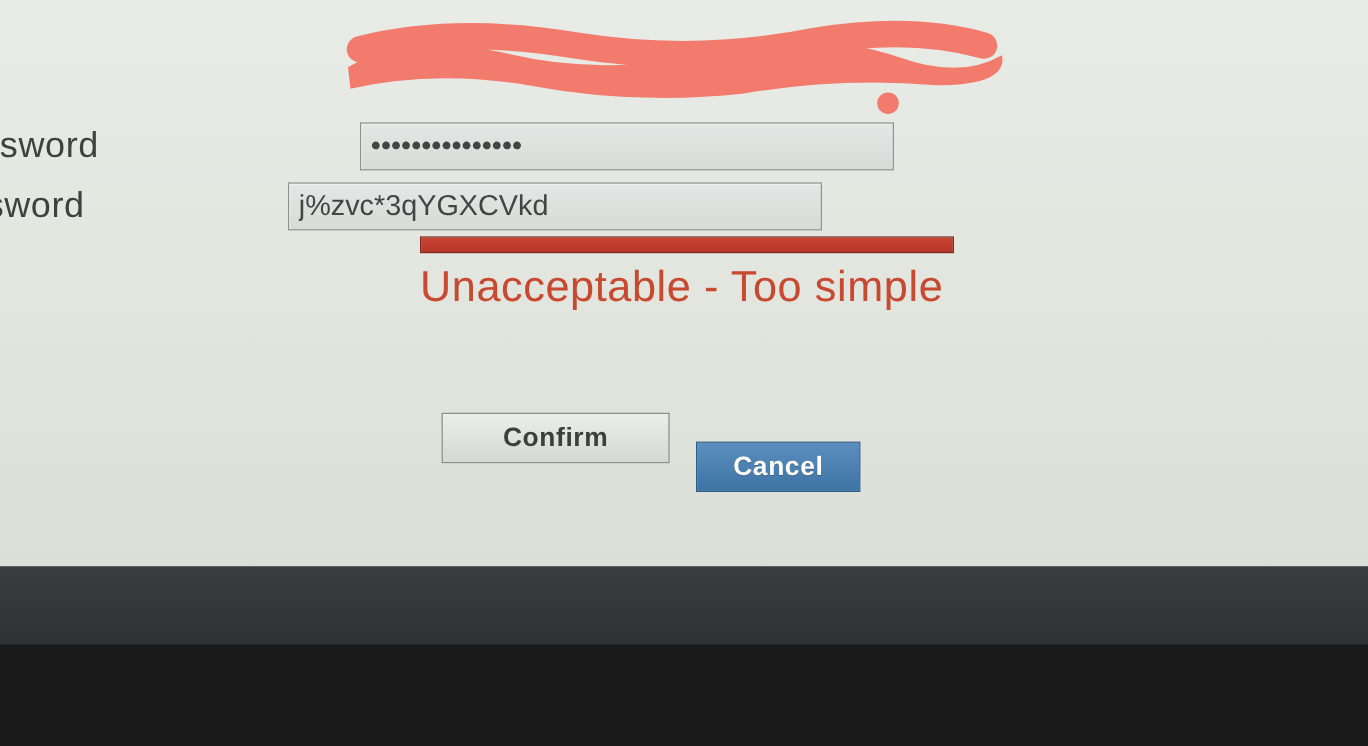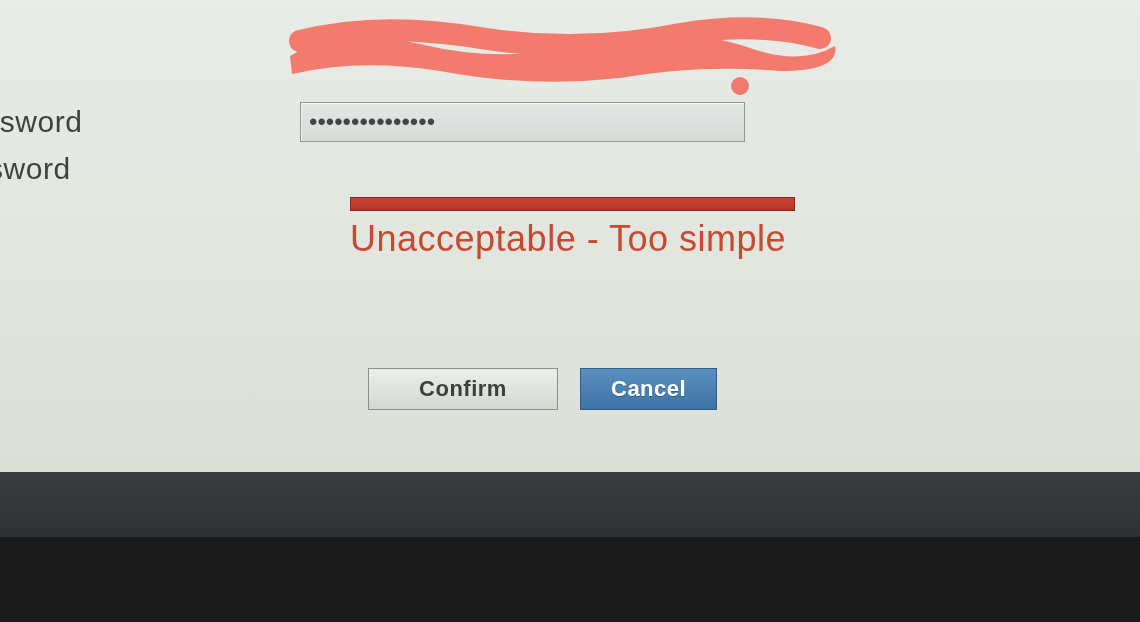--- a/index.html
+++ b/index.html
@@ -96,21 +96,21 @@
     left: 350px;
     top: 218px;
     font-size: 36px;
     color: #c8492f;
     letter-spacing: 0.5px;
   }
 
   .button-row {
     position: absolute;
     left: 368px;
-    top: 368px;
+    top: 344px;
     display: flex;
     gap: 22px;
   }
   .btn {
     font-size: 22px;
     font-weight: bold;
     height: 42px;
     padding: 0 30px;
     border: 1px solid #8b8f8a;
     cursor: pointer;
@@ -120,20 +120,21 @@
     background: linear-gradient(180deg,#eceee9,#d5d8d2);
     color: #3c3f3b;
     min-width: 190px;
   }
   .btn-cancel {
     background: linear-gradient(180deg,#5b8fbe,#3d73a5);
     color: #fff;
     border-color: #2f5c86;
     min-width: 130px;
     text-shadow: 0 1px 0 rgba(0,0,0,0.25);
+    margin-top: 24px;
   }
 </style>
 </head>
 <body>
 
 <div class="screen">
   <div class="panel">
 
     <div class="redact">
       <svg width="570" height="80" viewBox="0 0 570 80">
@@ -144,20 +145,21 @@
       </svg>
     </div>
 
     <div class="form-row row1">
       <div class="label cut1">password</div>
       <input class="field" type="text" readonly="" value="•••••••••••••••" style="">
     </div>
 
     <div class="form-row row2">
       <div class="label cut2">ew password</div>
+      <input class="field" type="text" value="j%zvc*3qYGXCVkd" style="">
     </div>
 
     <div class="strength-bar"></div>
     <div class="strength-text">Unacceptable - Too simple</div>
 
     <div class="button-row">
       <button class="btn btn-confirm">Confirm</button>
       <button class="btn btn-cancel">Cancel</button>
     </div>
 

